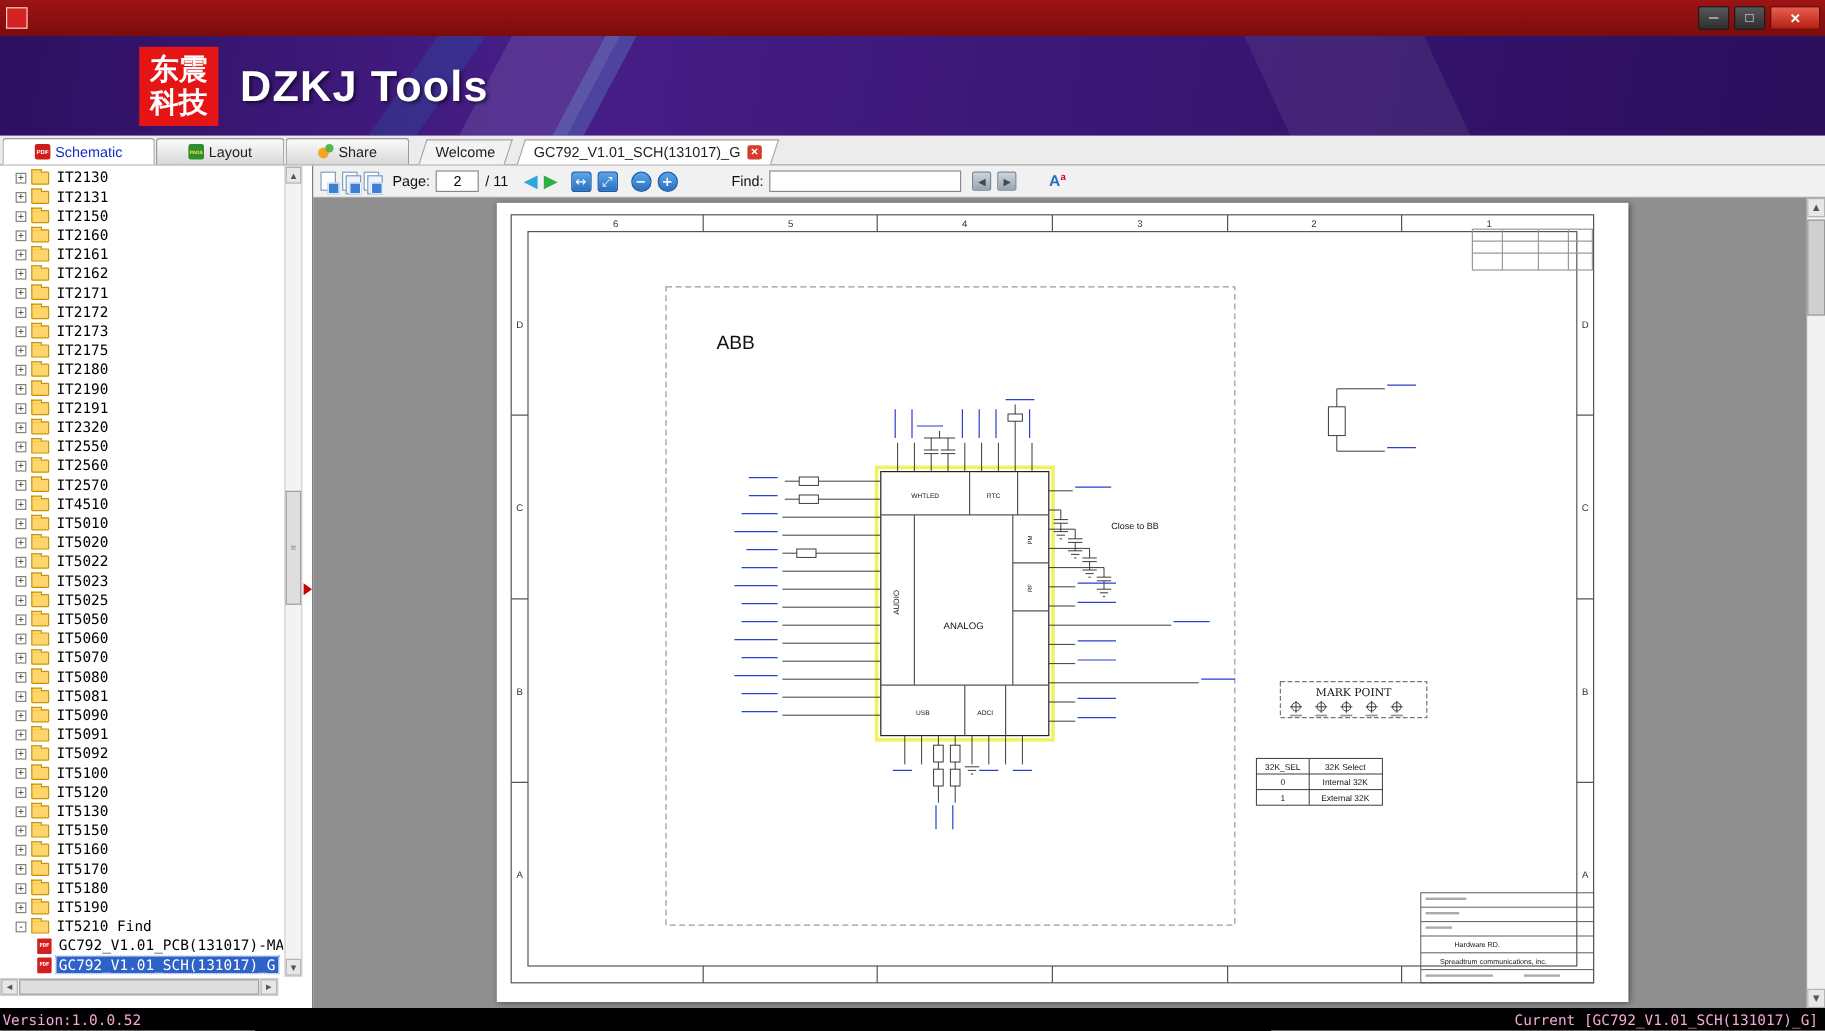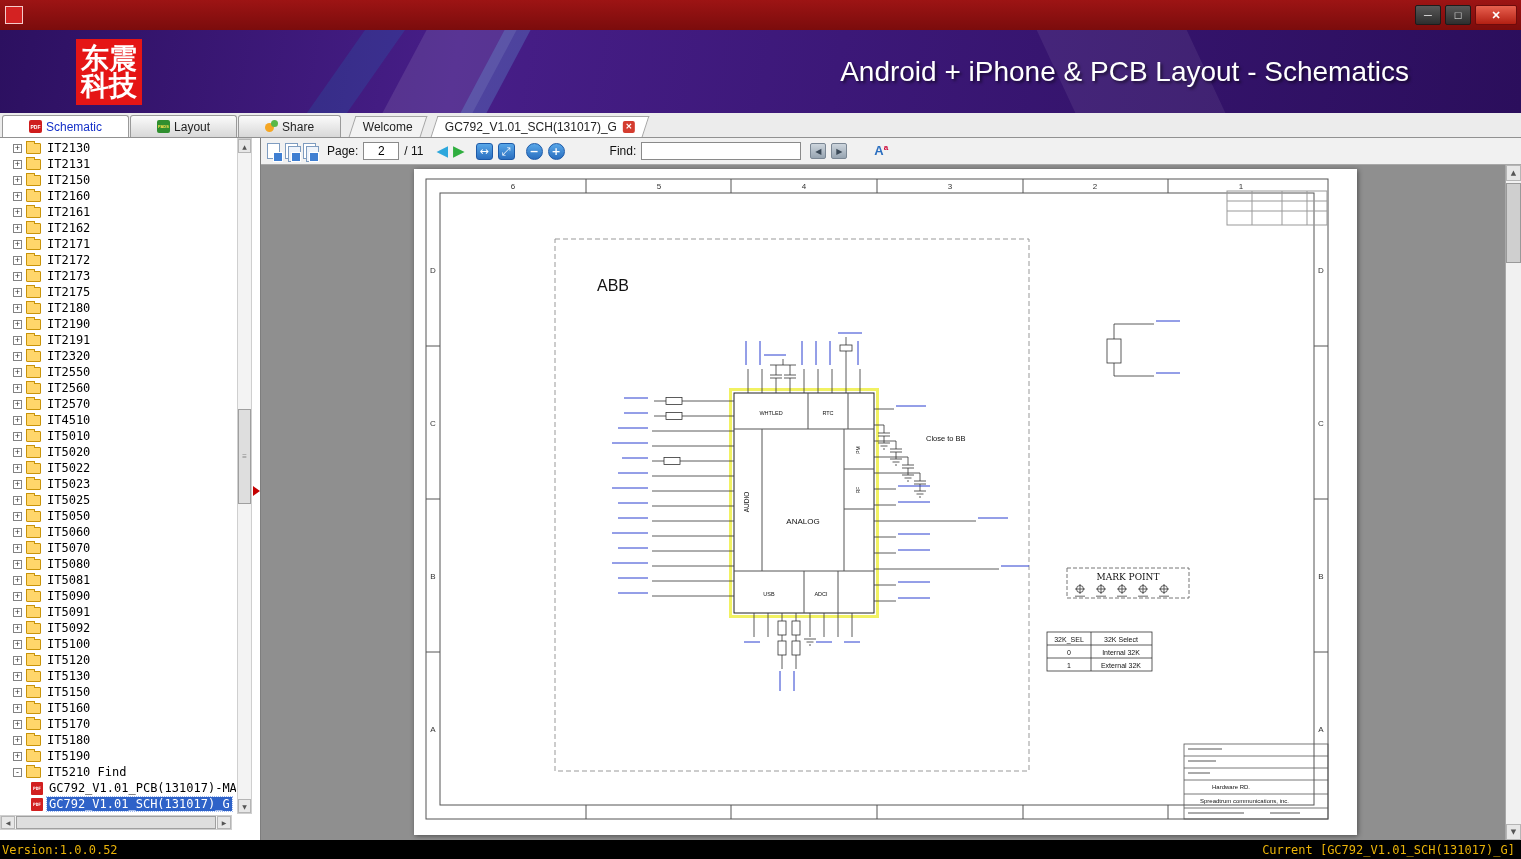--- a/index.html
+++ b/index.html
@@ -14,21 +14,21 @@
 .win-btns{margin-left:auto;display:flex;gap:4px;margin-right:4px;z-index:2}
 .win-btn{width:26px;height:20px;display:flex;align-items:center;justify-content:center;font-size:11px;color:#eee;background:linear-gradient(#585858,#2e2e2e);border:1px solid #1c1c1c;border-radius:2px;cursor:default}
 .win-btn.close{width:42px;background:linear-gradient(#e8604f,#b32013);border-color:#6e0b0b;color:#fff;font-weight:bold}
 
 
 .banner{height:83px;background:linear-gradient(100deg,#2c1060 0%,#471e88 30%,#3c1878 55%,#2b0e5c 100%);position:relative;display:flex;align-items:center;overflow:hidden}
 .streak1{position:absolute;left:400px;top:-20px;width:90px;height:140px;background:rgba(255,255,255,.10);transform:skewX(-28deg)}
 .streak2{position:absolute;left:478px;top:-20px;width:26px;height:140px;background:rgba(110,220,255,.20);transform:skewX(-28deg)}
 .streak3{position:absolute;left:1060px;top:-20px;width:150px;height:140px;background:rgba(255,255,255,.07);transform:skewX(25deg)}
 .streak4{position:absolute;left:330px;top:-20px;width:40px;height:140px;background:rgba(0,190,230,.12);transform:skewX(-35deg)}
-.logo{width:66px;height:66px;margin-left:76px;background:#e51515;color:#fff;display:flex;flex-direction:column;align-items:center;justify-content:center;font-weight:bold;font-size:28px;line-height:27px;z-index:1}
+.logo{width:66px;height:66px;margin-left:116px;background:#e51515;color:#fff;display:flex;flex-direction:column;align-items:center;justify-content:center;font-weight:bold;font-size:24px;line-height:27px;z-index:1}
 .brand{color:#fff;font-size:36px;font-weight:bold;margin-left:18px;letter-spacing:1px;text-shadow:2px 2px 3px rgba(0,0,0,.55);z-index:1}
 .subtitle{color:#fff;font-size:28px;margin-left:auto;margin-right:112px;font-weight:500;text-shadow:2px 2px 3px rgba(0,0,0,.55);z-index:1}
 
 
 .tabbar{height:25px;background:#ececec;display:flex;align-items:flex-end;padding-left:2px;border-bottom:1px solid #919191}
 .tab{display:flex;align-items:center;gap:4px;height:22px;padding:0 26px;border:1px solid #9a9a9a;border-bottom:none;border-radius:3px 3px 0 0;background:linear-gradient(#fbfbfb,#d8d8d8);font-size:12px;color:#222;margin-right:1px;cursor:default;white-space:nowrap}
 .tab.active{background:#fff;color:#1430c8}
 .ico-pdf{width:13px;height:13px;background:#cf1d1d;color:#fff;font-size:5px;font-weight:bold;display:flex;align-items:center;justify-content:center;border-radius:2px;flex:none}
 .ico-pads{width:13px;height:13px;background:#2f8f2f;color:#ffe34d;font-size:4px;font-weight:bold;display:flex;align-items:center;justify-content:center;border-radius:2px;flex:none}
 .ico-share{width:13px;height:13px;position:relative;flex:none}
@@ -84,21 +84,21 @@
 
 .viewport{flex:1;position:relative;background:#8f8f8f;overflow:hidden}
 .page{position:absolute;left:153px;top:4px;width:943px;height:666px;background:#fff;box-shadow:1px 1px 5px rgba(0,0,0,.45)}
 .page svg{display:block;width:100%;height:100%}
 .vscroll2{position:absolute;top:0;right:0;bottom:0;width:16px;background:#f1f1f1;border-left:1px solid #a8a8a8}
 .vscroll2 .up,.vscroll2 .down{position:absolute;left:0;width:15px;height:16px;background:#e7e7e7;border:1px solid #b5b5b5;color:#555;font-size:7px;display:flex;align-items:center;justify-content:center;font-family:"DejaVu Sans",sans-serif}
 .vscroll2 .up{top:0}.vscroll2 .down{bottom:0}
 .vscroll2 .thumb{position:absolute;left:0;top:18px;width:15px;height:80px;background:#cfcfcf;border:1px solid #999}
 
 
-.statusbar{height:19px;background:#000;color:#eab308;display:flex;align-items:center;justify-content:space-between;padding:0 6px 0 2px;font-size:12px;font-family:"DejaVu Sans Mono",monospace}
+.statusbar{height:19px;background:#000;color:#f9a8d4;display:flex;align-items:center;justify-content:space-between;padding:0 6px 0 2px;font-size:12px;font-family:"DejaVu Sans Mono",monospace}
 </style>
 </head>
 <body>
 
 <div class="app">
 
   <div class="titlebar">
     <div class="app-icon"></div>
     <div class="win-btns">
       <div class="win-btn">─</div>
@@ -109,21 +109,21 @@
 
   <div class="banner">
     <div class="streak4"></div>
     <div class="streak1"></div>
     <div class="streak2"></div>
     <div class="streak3"></div>
     <div class="logo">
       <span>东震</span>
       <span>科技</span>
     </div>
-    <div class="subtitle">Android + iPhone &amp; PCB Layout - Schematics</div>
+    <div class="brand">DZKJ Tools</div>
   </div>
 
   <div class="tabbar">
     <div class="tab active">
       <span class="ico-pdf">PDF</span>
       <span>Schematic</span>
     </div>
     <div class="tab">
       <span class="ico-pads">PADS</span>
       <span>Layout</span>

